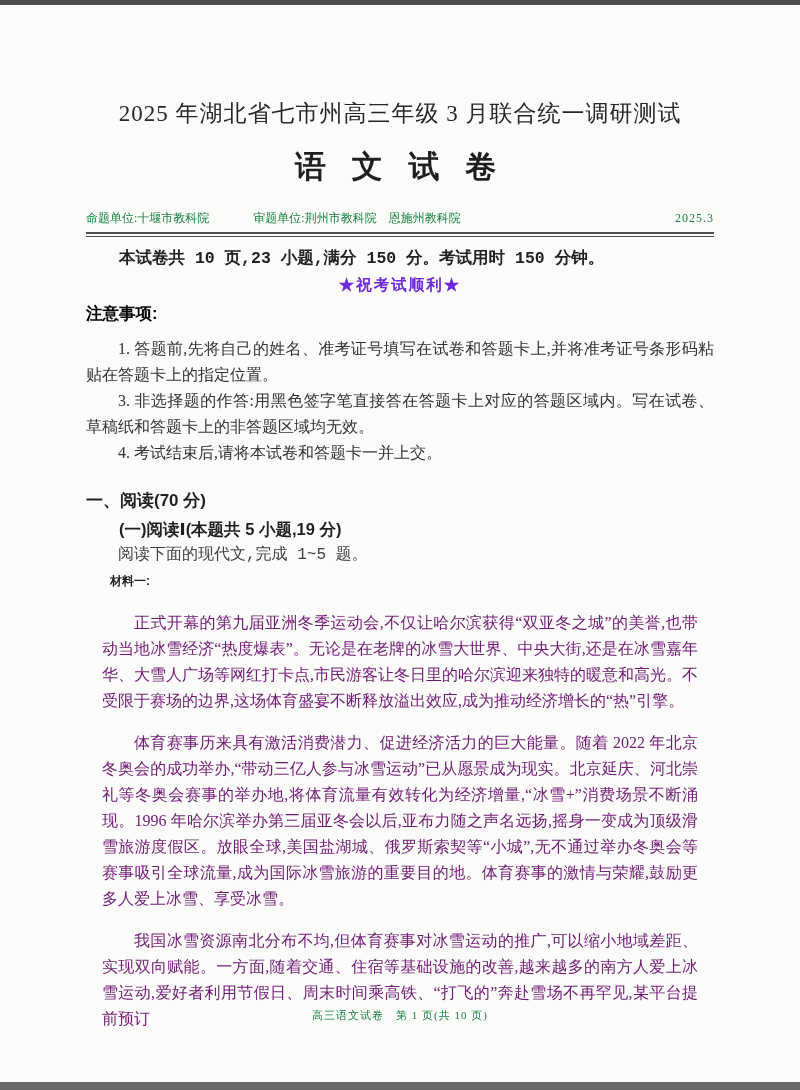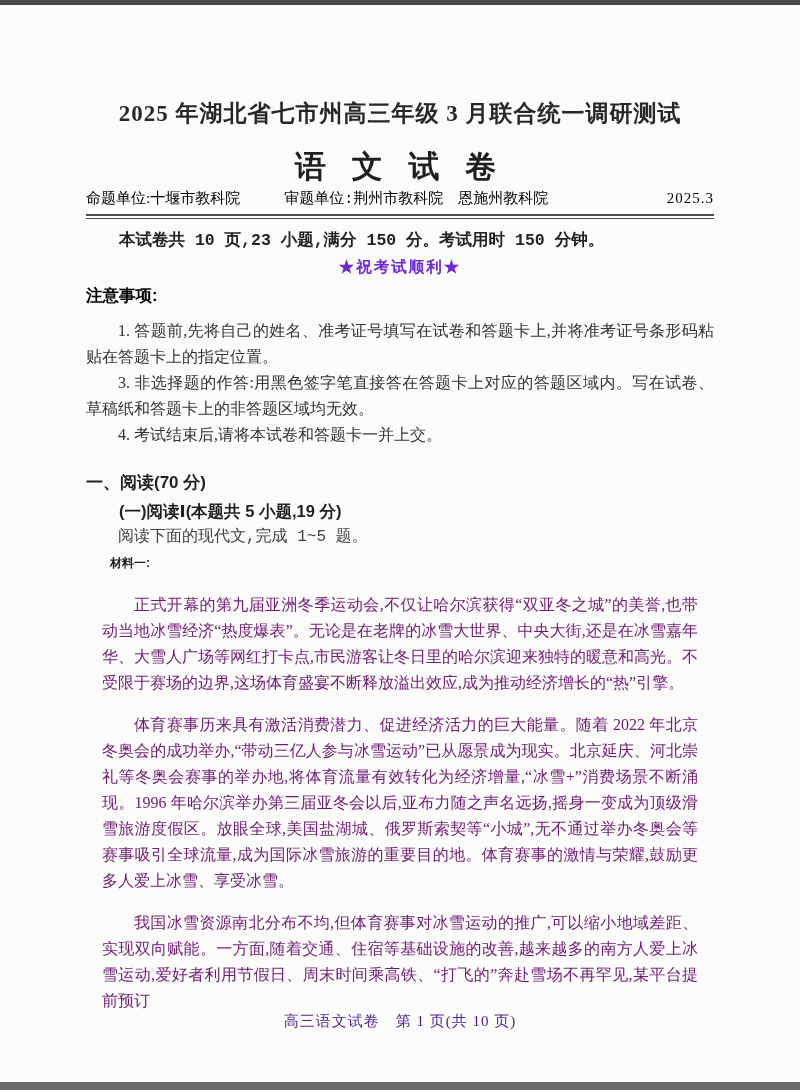--- a/index.html
+++ b/index.html
@@ -21,39 +21,40 @@
 
   .content {
     position:absolute;
     left:86px; top:0;
     width:628px;
   }
 
   .exam-title {
     margin:98px 0 0;
     text-align:center;
-    font-size:23px; font-weight:bold;
+    font-size:23px; font-weight:normal;
     letter-spacing:1px;
     line-height:32px;
     color:#272727;
   }
   .subject-title {
     margin:16px 0 0;
     text-align:center;
     font-size:31px; font-weight:bold;
     letter-spacing:9px;
     line-height:42px;
     color:#1f1f1f;
   }
   .issuer-row {
+    margin-top:20px;
     display:flex; align-items:baseline;
-    font-size:15px; line-height:20px;
-    color:#000000;
+    font-size:12px; line-height:20px;
+    color:#15803d;
   }
-  .issuer-row .reviewer { margin-left:44px; flex:1;font-family:Liberation Mono, monospace; }
+  .issuer-row .reviewer { margin-left:44px; flex:1; }
   .issuer-row .date { letter-spacing:1px; white-space:nowrap; }
 
   .double-rule {
     margin-top:4px;
     height:2px;
     border-top:2px solid #4d4d4d;
     border-bottom:1px solid #4d4d4d;
   }
 
   .summary {
@@ -126,23 +127,23 @@
     font-size:16px;
     line-height:26px;
     color:#701a75;
   }
 
   .page-footer {
     position:absolute;
     left:0; right:0;
     top:997px;
     text-align:center;
-    font-size:15px;
+    font-size:11px;
     letter-spacing:1px;
-    color:#4c1d95;
+    color:#15803d;
   }
 </style>
 </head>
 <body>
 
 <div class="page">
   <div class="scan-bar top"></div>
 
   <div class="content">
     <h1 class="exam-title">2025 年湖北省七市州高三年级 3 月联合统一调研测试</h1>

